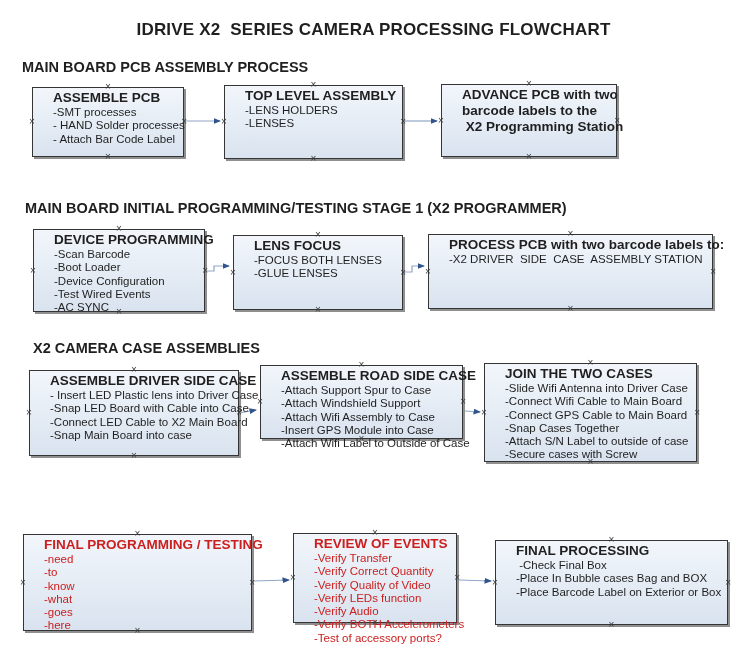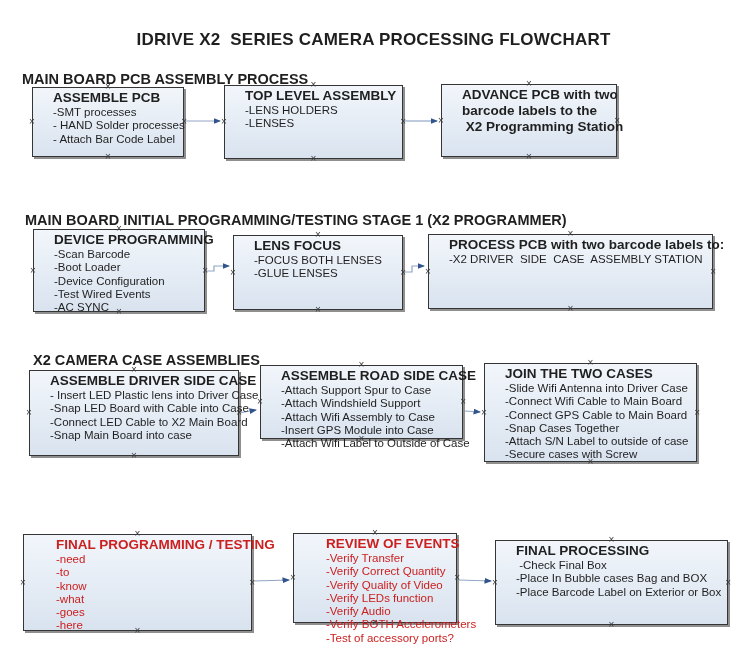--- a/index.html
+++ b/index.html
@@ -2,37 +2,37 @@
 <html style="--accent_red: #cc2020; --text_black: #1f1f1f; --box_border: #353535; --box_fill_top: #f2f6fb; --box_fill_bottom: #d9e3ef; --box_shadow: #8f8f8f; --connector_line: #91a6c6; --connector_head: #31548c;"><head>
 <meta charset="utf-8">
 <style>
   html,body{margin:0;padding:0;background:#fff;}
   .page{
     position:relative;width:747px;height:662px;background:#ffffff;
     font-family:"Liberation Sans", sans-serif;color:var(--text_black,#1f1f1f);
     overflow:hidden;
   }
   .page-title{
-    position:absolute;top:30px;left:0;width:100%;text-align:center;
+    position:absolute;top:20px;left:0;width:100%;text-align:center;
     font-size:17px;font-weight:bold;letter-spacing:.2px;white-space:pre;
   }
   .section-heading{
-    position:absolute;font-size:14.5px;font-weight:bold;white-space:pre;margin-top:12px;
+    position:absolute;font-size:14.5px;font-weight:bold;white-space:pre;
   }
   .red-text{color:var(--accent_red,#cc2020);}
   .box{
     position:absolute;box-sizing:border-box;
     border:1px solid var(--box_border,#353535);
     background:linear-gradient(180deg,var(--box_fill_top,#f2f6fb),var(--box_fill_bottom,#d9e3ef));
     box-shadow:2px 2px 0 var(--box_shadow,#8f8f8f);
     padding:2px 20px;
   }
   .box-title{font-weight:bold;font-size:13.5px;line-height:16px;white-space:pre;}
   .box-item{font-size:11.5px;line-height:13.3px;white-space:pre;}
-  .box.red .box-title,.box.red .box-item{color:var(--accent_red,#cc2020);margin-left:12px;}
+  .box.red .box-title,.box.red .box-item{color:var(--accent_red,#cc2020);}
   
   .hx{position:absolute;font-size:10px;line-height:1;color:#3c3c3c;font-weight:normal;}
   .hx::before{content:"\00d7";}
   .hx.t{top:-6px;left:50%;transform:translateX(-50%);}
   .hx.b{bottom:-6px;left:50%;transform:translateX(-50%);}
   .hx.l{left:-4px;top:50%;transform:translateY(-50%);}
   .hx.r{right:-4px;top:50%;transform:translateY(-50%);}
   svg.connectors{position:absolute;left:0;top:0;}
   .connector{stroke:var(--connector_line,#91a6c6);stroke-width:1.2;fill:none;}
   #arrowhead path{fill:var(--connector_head,#31548c);}

